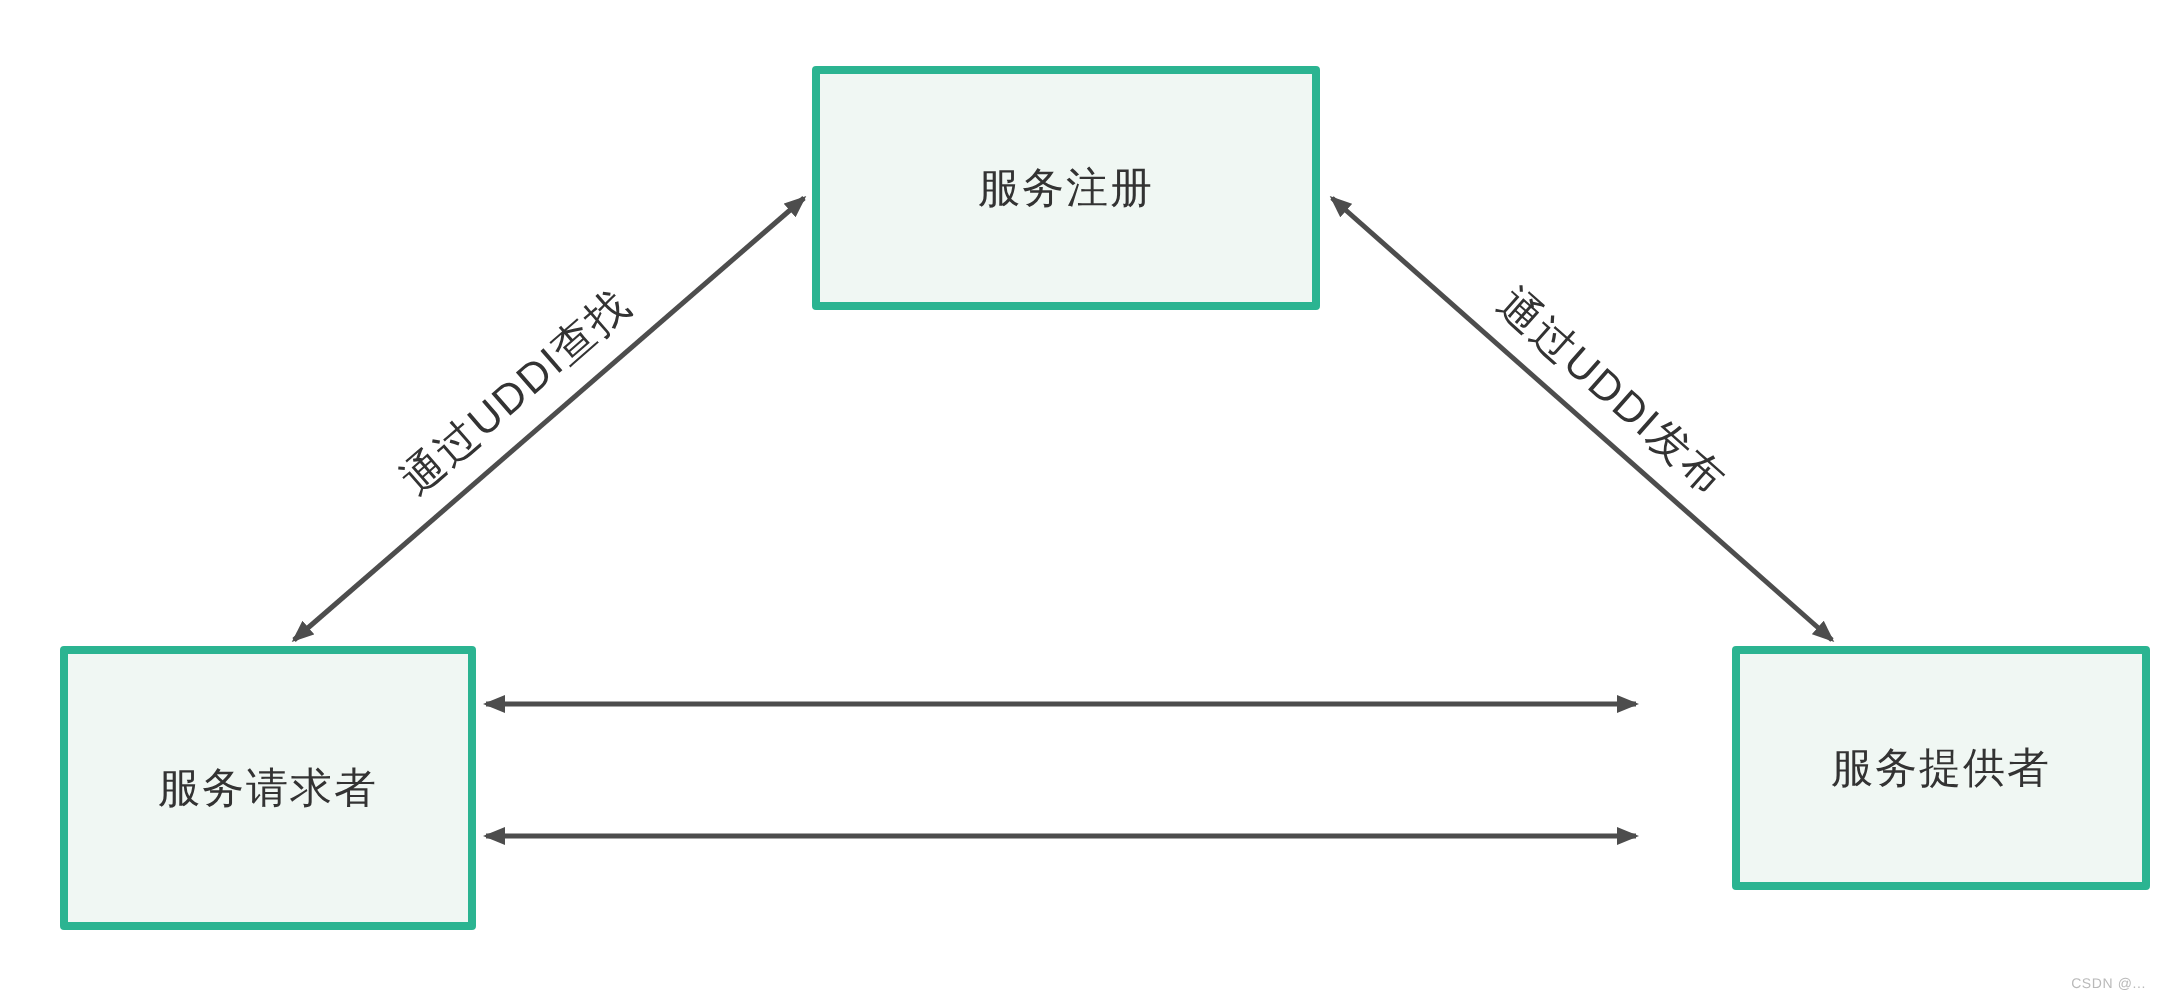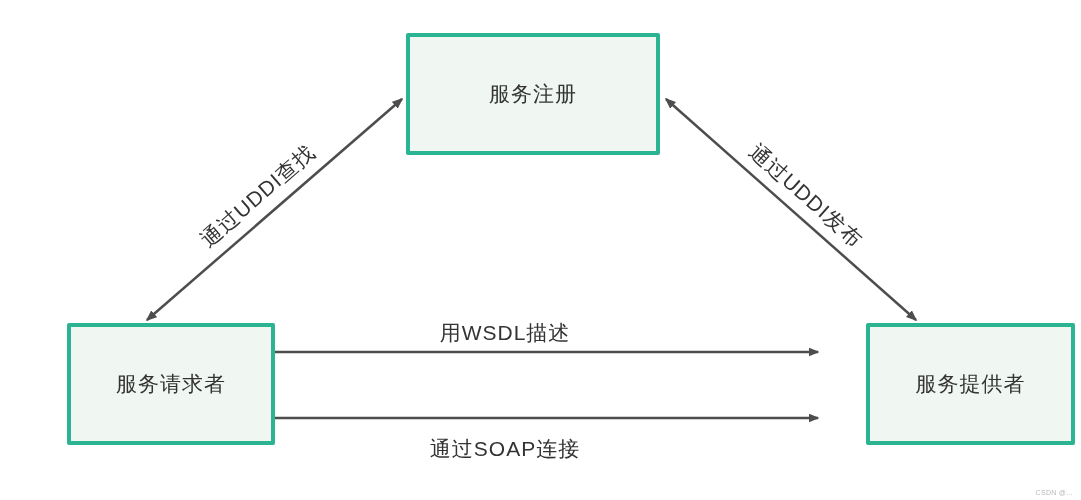--- a/index.html
+++ b/index.html
@@ -28,21 +28,21 @@
     background: #f0f7f3;
     border-radius: 2px;
     display: flex;
     align-items: center;
     justify-content: center;
     color: #333333;
     font-size: 21px;
     letter-spacing: 1px;
   }
   .node-registry { left: 406px; top: 33px;  width: 254px; height: 122px; }
-  .node-requester { left: 30px;  top: 323px; width: 208px; height: 122px; margin-left: 37px; }
+  .node-requester { left: 30px;  top: 323px; width: 208px; height: 142px; }
   .node-provider { left: 866px; top: 323px; width: 209px; height: 122px; }
 
   .edge-label {
     position: absolute;
     color: #333333;
     font-size: 21px;
     letter-spacing: 1px;
     white-space: nowrap;
     transform: translate(-50%, -50%);
   }
@@ -90,19 +90,17 @@
   </div>
 
   <div class="node node-provider">
     <span>服务提供者</span>
   </div>
 
   <div class="edge-label find">通过UDDI查找</div>
 
   <div class="edge-label publish">通过UDDI发布</div>
 
-  <div class="edge-label wsdl">用WSDL描述</div>
 
-  <div class="edge-label soap">通过SOAP连接</div>
 
   <div class="watermark">CSDN @...</div>
 
 </div>
 
 </body></html>

